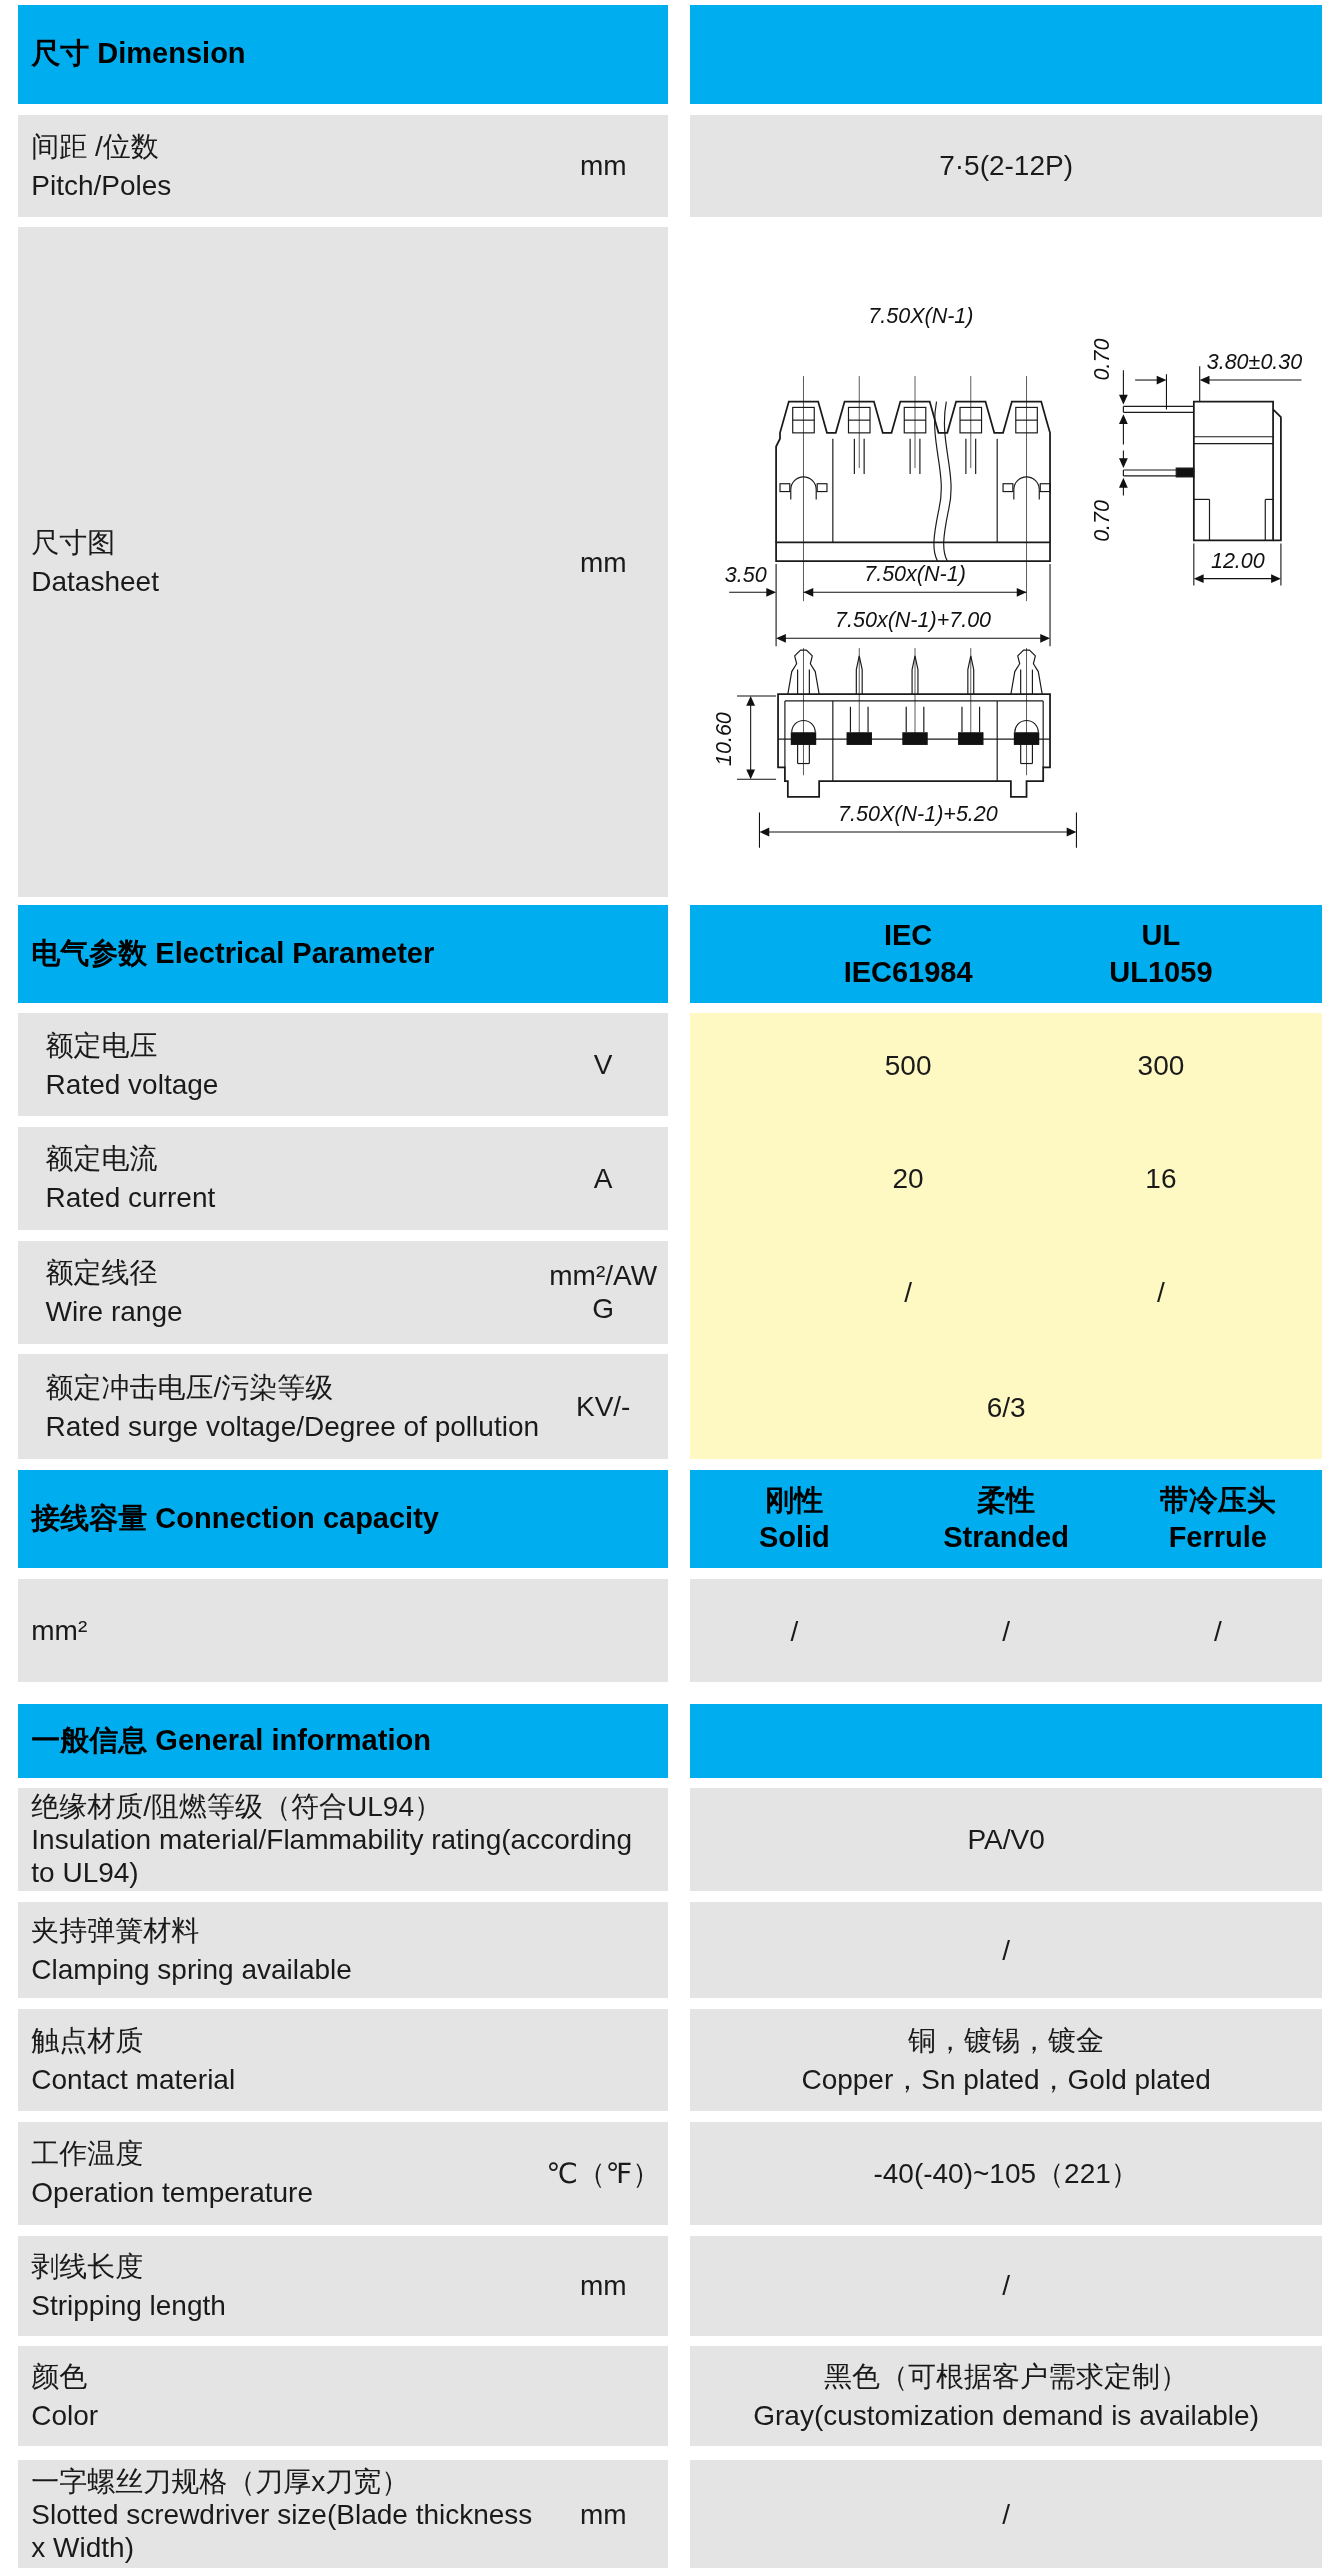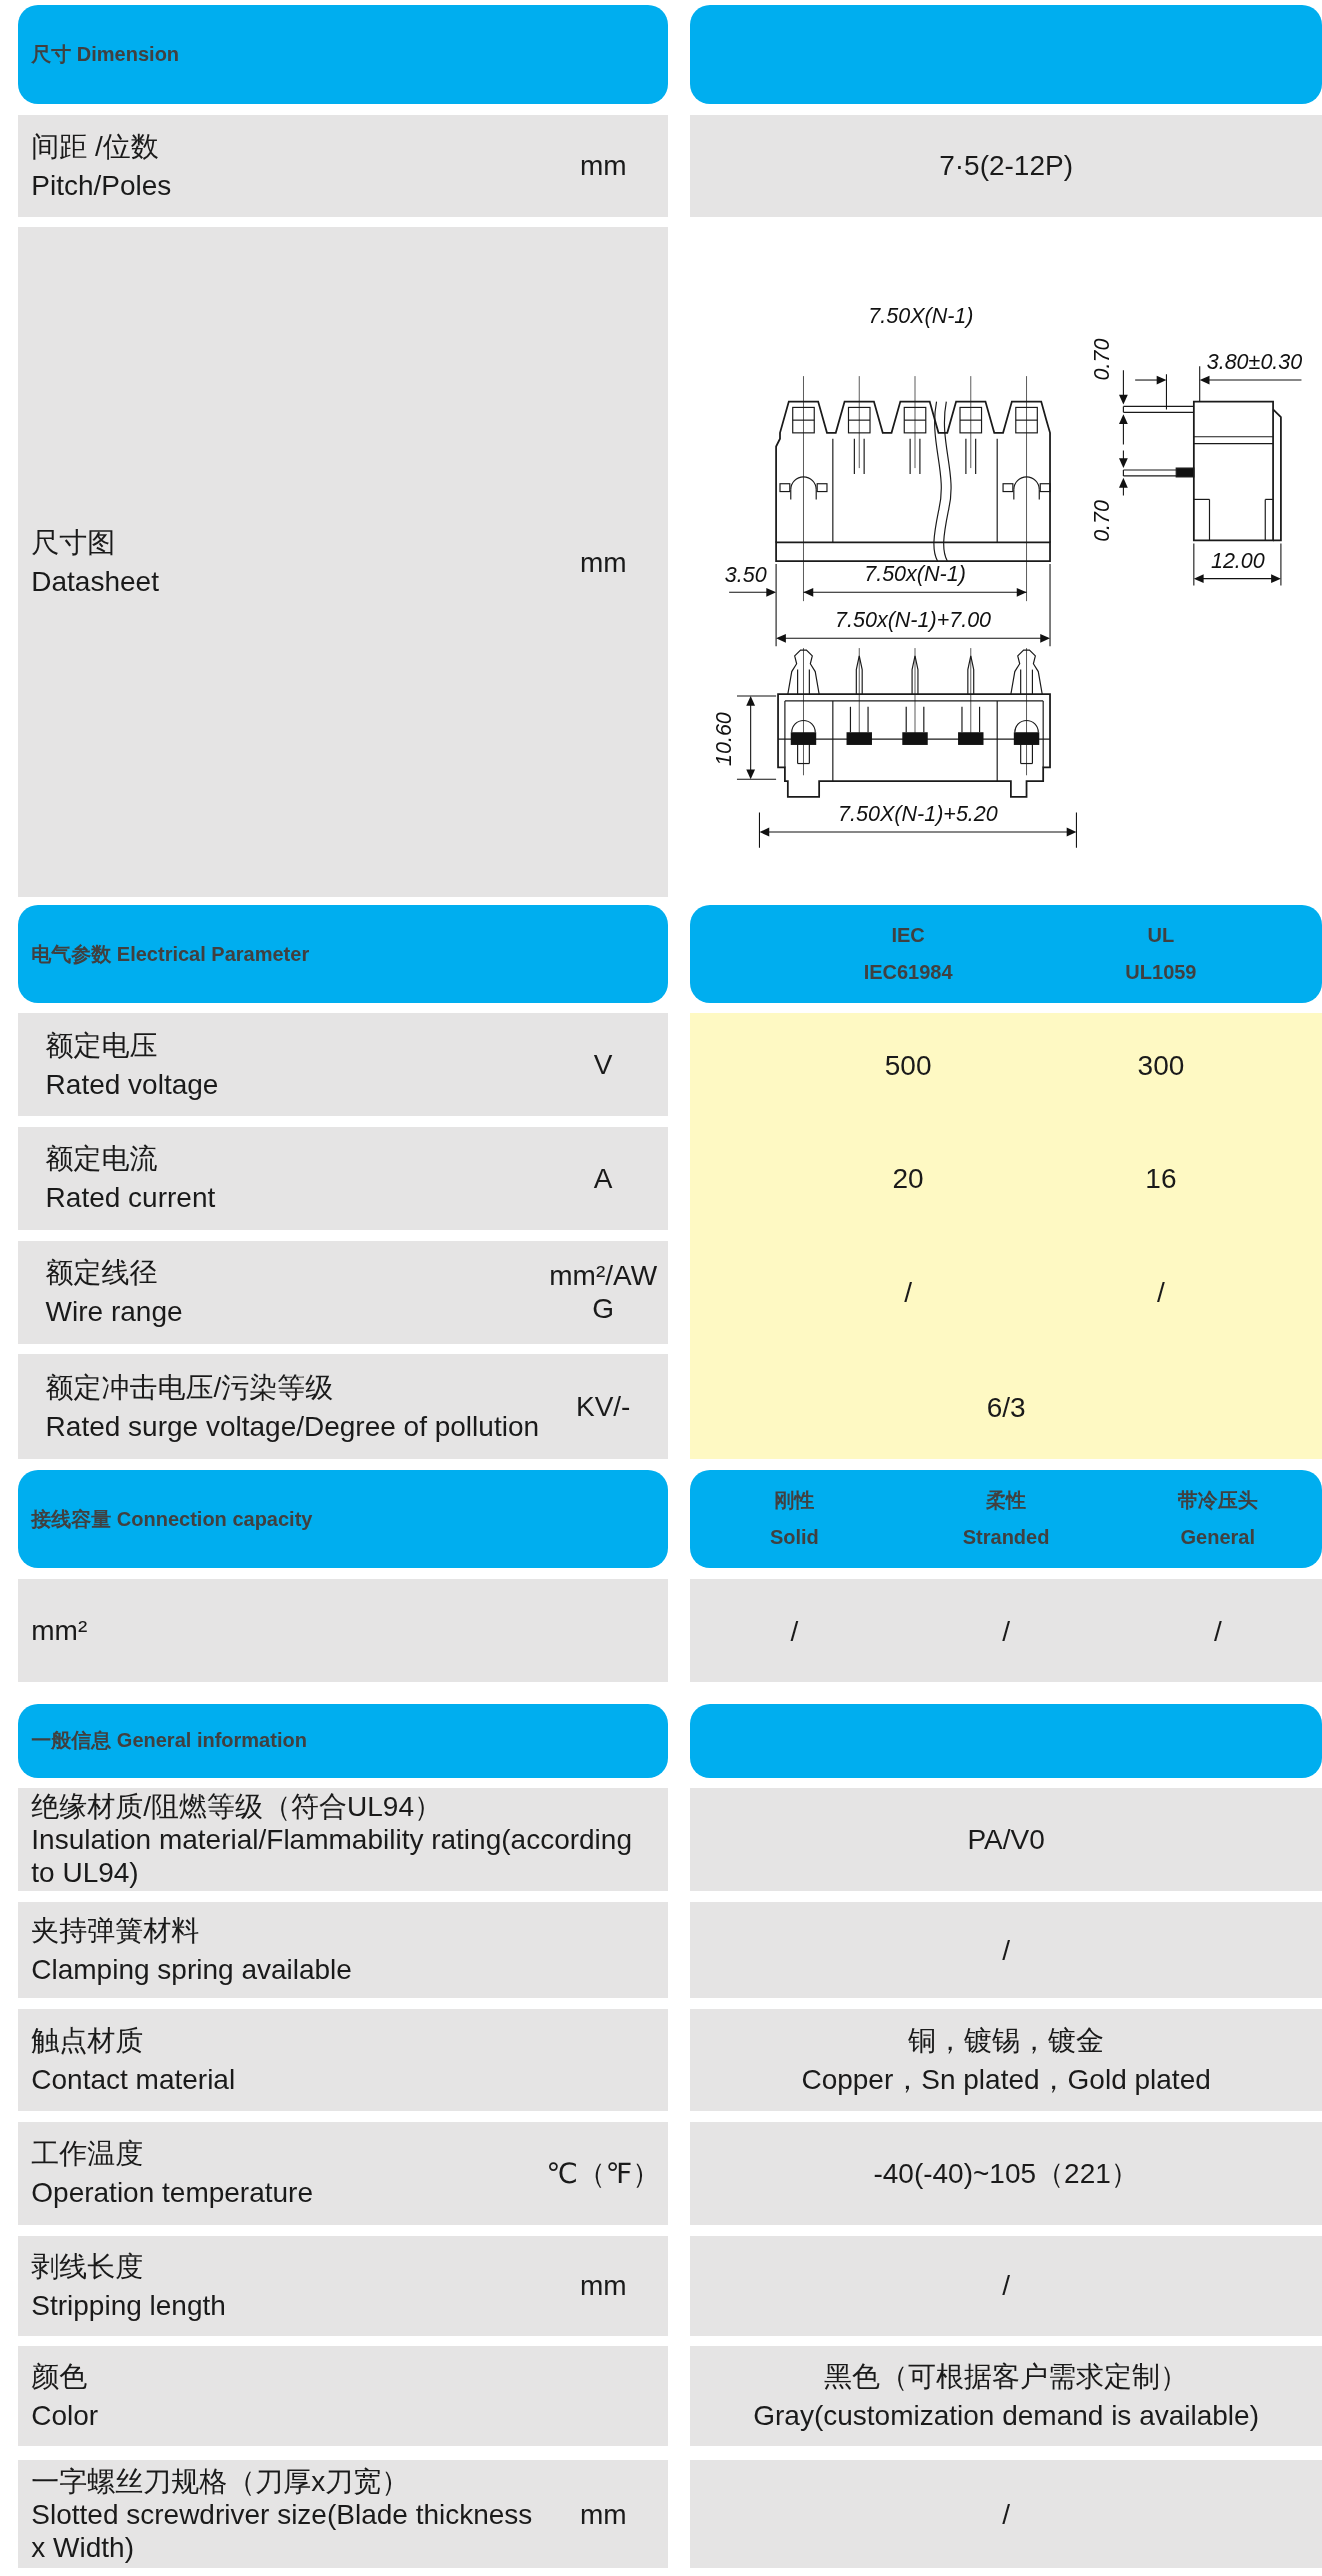--- a/index.html
+++ b/index.html
@@ -13,21 +13,21 @@
   .cl {
     box-sizing:border-box; width:650px; background:#E5E4E4;
     display:flex; align-items:center; padding:0 5.9px 0 13.7px;
   }
   .cr {
     box-sizing:border-box; width:632px; margin-left:22.5px; background:#E5E4E4;
     position:relative; display:flex; flex-direction:column;
     align-items:center; justify-content:center; text-align:center; line-height:39px;
   }
   .cr.white { background:#fff; padding:0; display:block;font-style:italic; }
-  .hd { background:#00AEEF; color:#404040; font-weight:bold; font-size:20px;border-radius:20px; }
+  .hd { background:#00AEEF; color:#000000; font-weight:bold; font-size:29px; }
   .label { flex:1; line-height:39px; }
   .label.tight { line-height:33px; }
   .label div { display:block; }
   .unit { width:117px; text-align:center; word-break:break-all; line-height:33px; }
   .pos { position:absolute; top:50%; transform:translate(-50%,-50%); text-align:center;
          line-height:37px; white-space:nowrap; }
   .p-iec { left:34.5%; } .p-ul { left:74.5%; }
   .p-c   { left:50%; }
   .p-s1 { left:16.5%; } .p-s2 { left:50%; } .p-s3 { left:83.5%; }
   .esec { display:flex; margin-left:17.6px; }
@@ -332,21 +332,21 @@
       <div class="pos p-s1">
         <div>刚性</div>
         <div>Solid</div>
       </div>
       <div class="pos p-s2">
         <div>柔性</div>
         <div>Stranded</div>
       </div>
       <div class="pos p-s3">
         <div>带冷压头</div>
-        <div>General</div>
+        <div>Ferrule</div>
       </div>
     </div>
   </div>
 
   <div class="trow mt11" style="height:103px">
     <div class="cl">
       <div class="label">mm²</div>
     </div>
     <div class="cr">
       <span class="pos p-s1">/</span>

